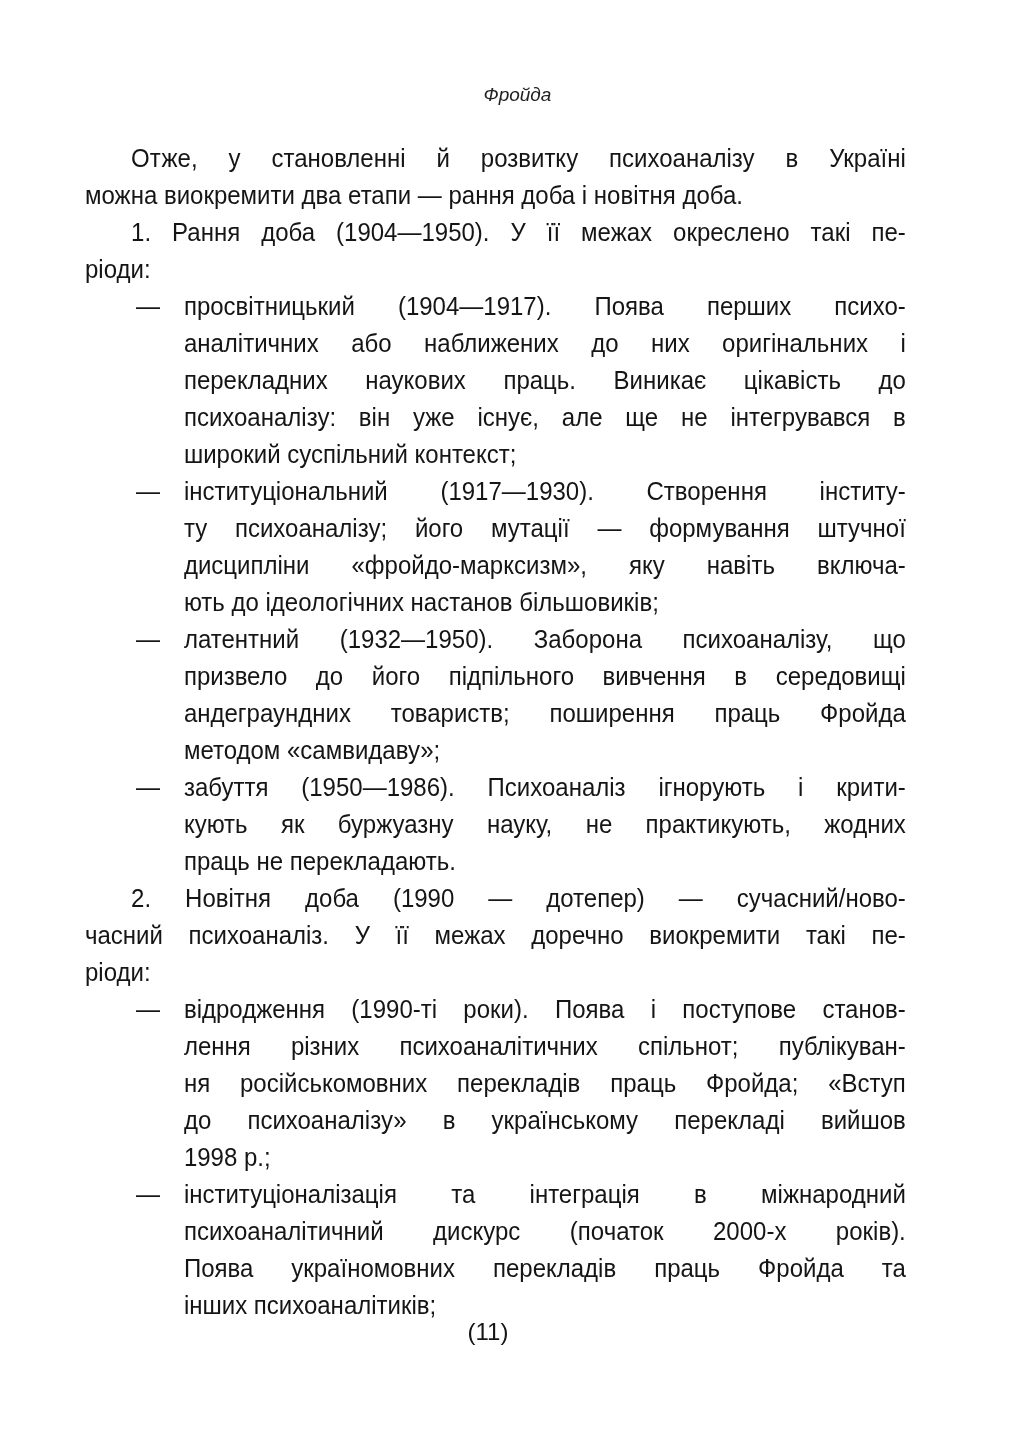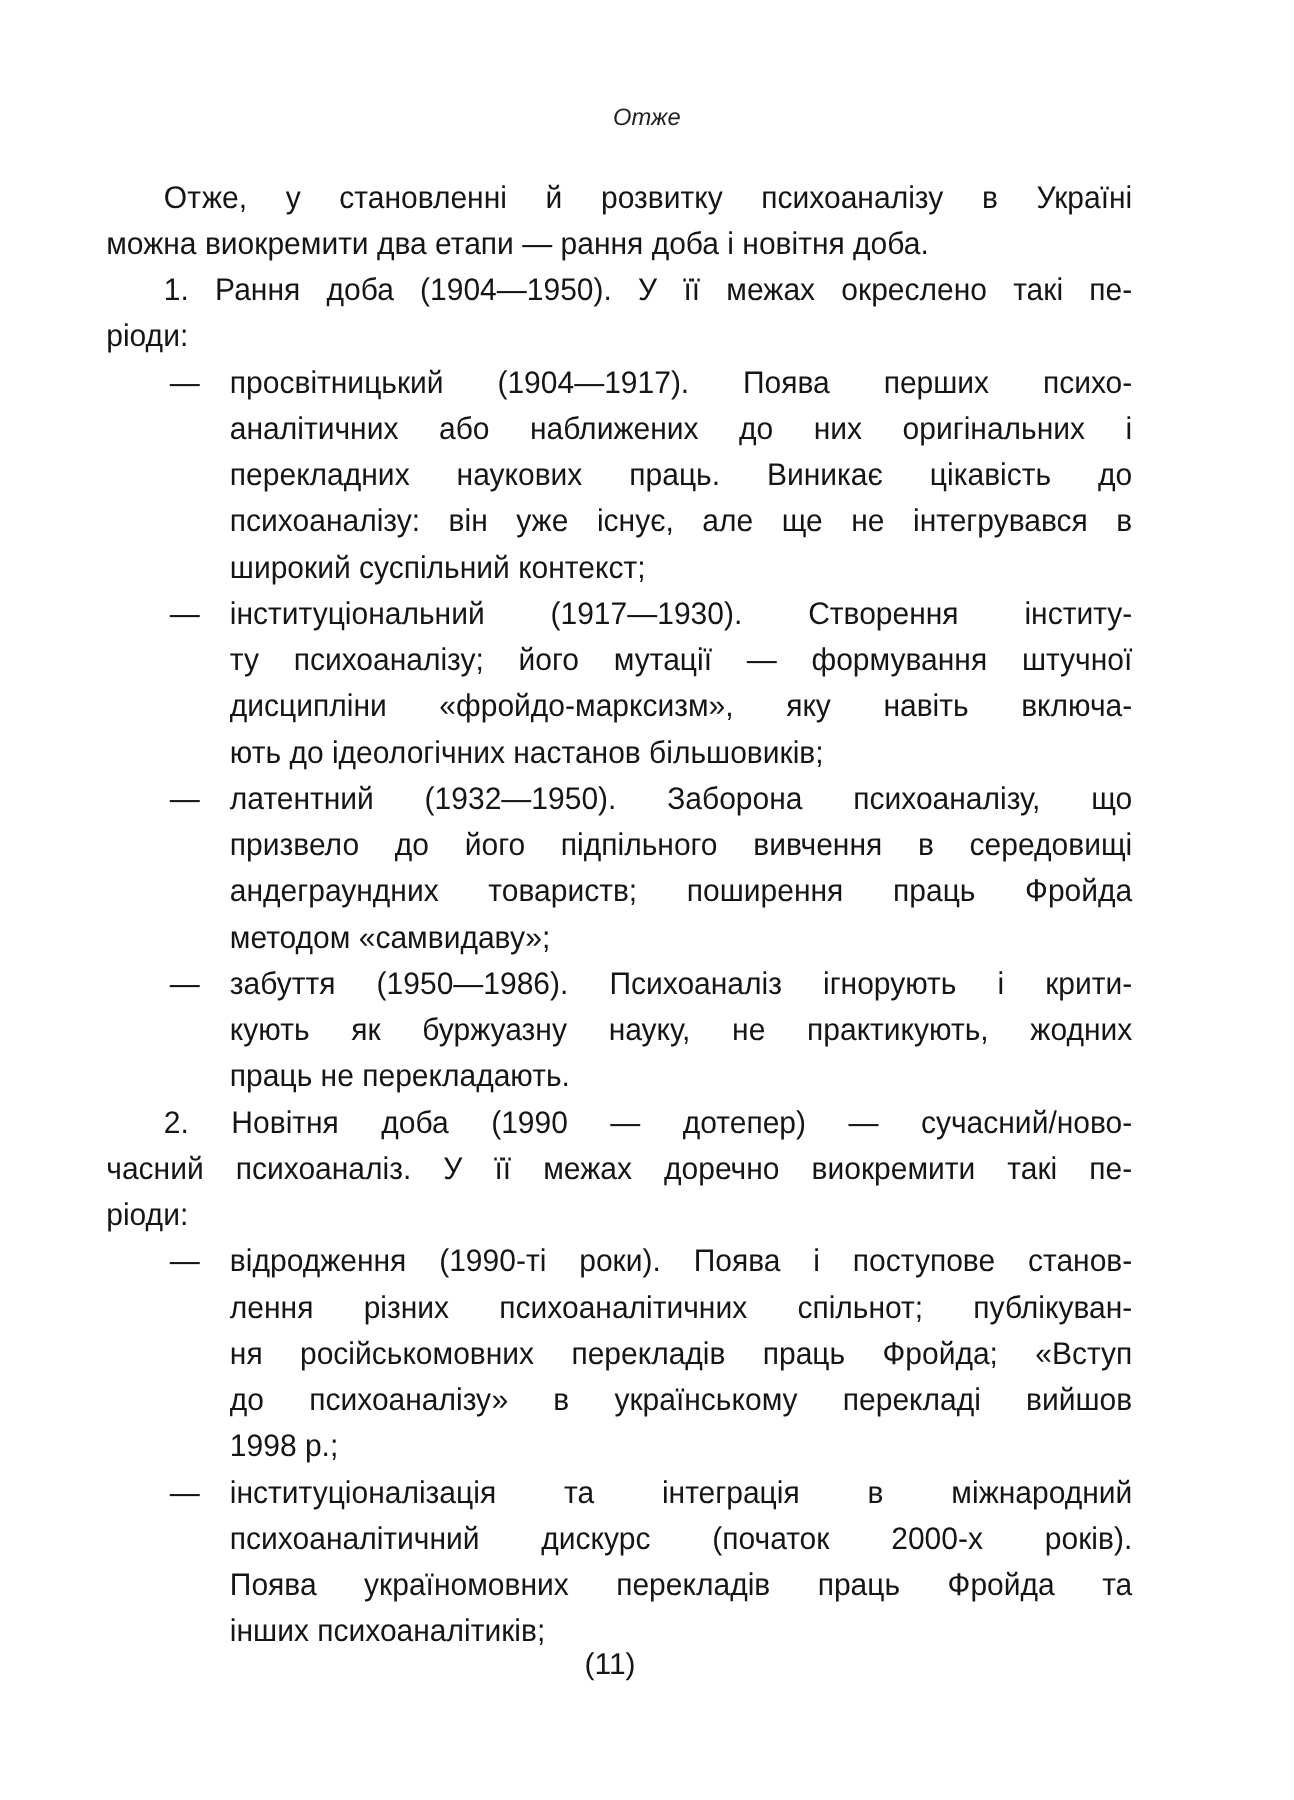--- a/index.html
+++ b/index.html
@@ -23,21 +23,21 @@
   .bullet { position: relative; padding-left: 103px; }
   .bullet .dash { position: absolute; left: 53px; top: 0; }
   .page-number {
     position: absolute; top: 1318px; left: 0; width: 976px; text-align: center;
     font-size: 24px; color: #151515;
   }
 </style>
 </head>
 <body>
 
-<div class="running-head">Отже</div>
+<div class="running-head">Фройда</div>
 
 <div class="body-text">
 
   <p class="para">
     <span class="line first">Отже, у становленні й розвитку психоаналізу в Україні</span>
     <span class="line last">можна виокремити два етапи — рання доба і новітня доба.</span>
   </p>
 
   <p class="para">
     <span class="line first">1. Рання доба (1904—1950). У її межах окреслено такі пе-</span>

